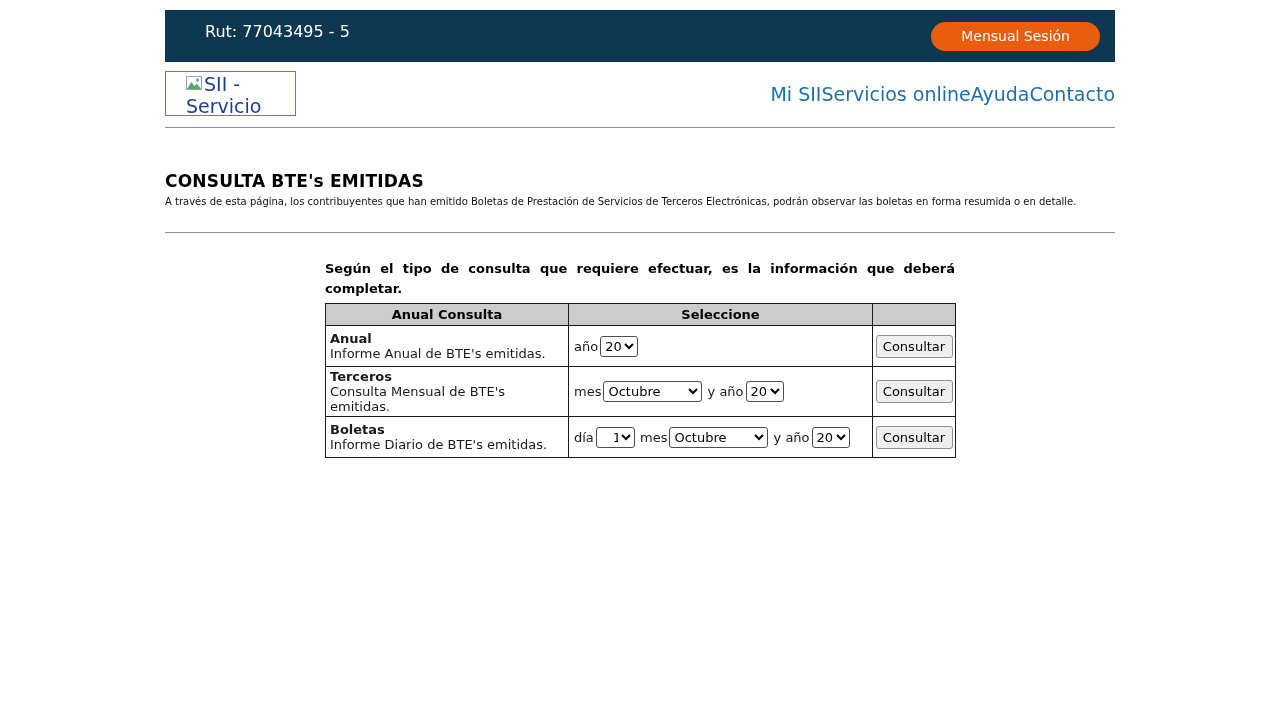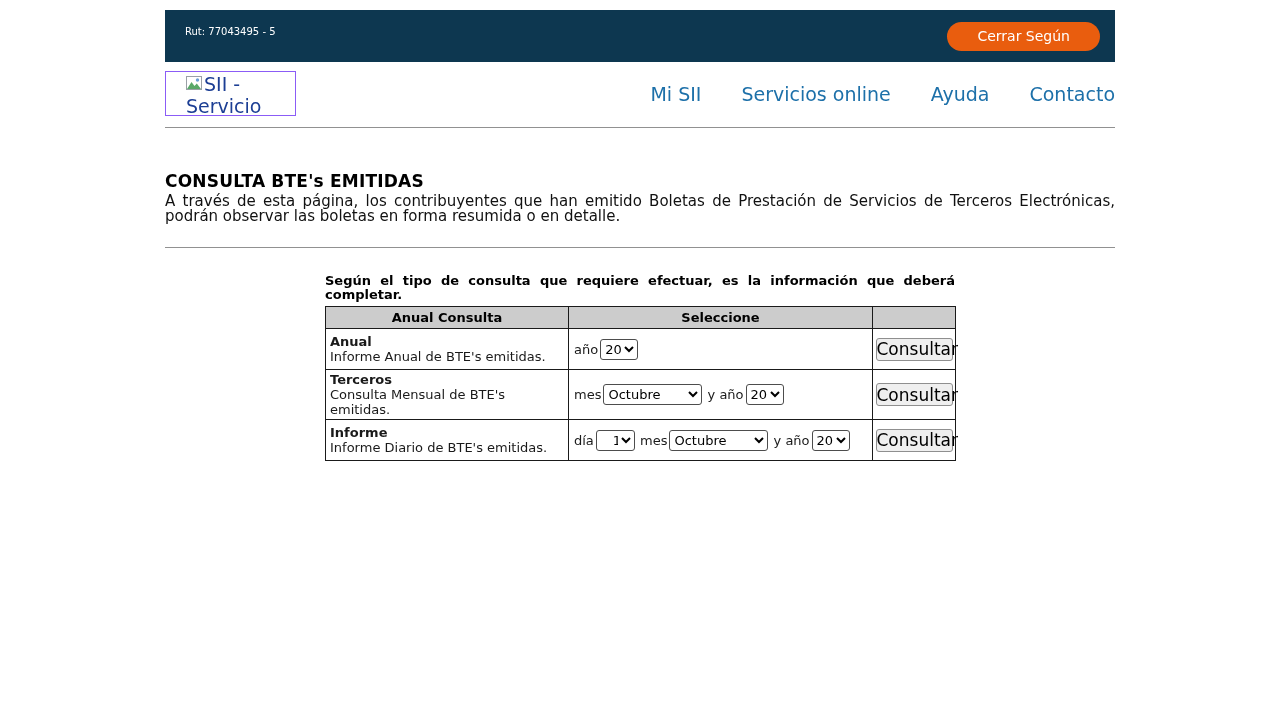--- a/index.html
+++ b/index.html
@@ -3,70 +3,70 @@
 <meta charset="utf-8">
 <style>
   * { margin: 0; padding: 0; box-sizing: border-box; }
   html, body { width: 1280px; height: 720px; background: #ffffff;
     font-family: "DejaVu Sans", "Liberation Sans", sans-serif; color: #1a1a1a; }
   .page { width: 950px; margin: 10px auto 0 auto; }
 
   
   .topbar { height: 52px; background: #0d3750; display: flex; align-items: center;
     justify-content: space-between; padding: 0 15px 0 20px; }
-  .rut { color: #ffffff; font-size: 10px; margin-top: -10px; }
+  .rut { color: #ffffff; font-size: 16px; margin-top: -10px; margin-left: 20px; }
   .logout { background: #e95d0e; color: #ffffff; border: none; border-radius: 15px;
     font-size: 14px; font-family: inherit; height: 29px; padding: 0 30px; cursor: pointer; }
 
   
   .header { display: flex; align-items: center; justify-content: space-between; margin-top: 9px; }
   .logo { display: block; width: 131px; height: 45px; border: 1px solid #8b5cf6;
     overflow: hidden; color: #1c3e94; font-size: 19px; line-height: 22px;
     text-decoration: none; padding: 1px 20px; cursor: pointer; }
   .logo .bimg { display: inline-block; vertical-align: baseline; margin-right: 1px; }
-  nav { display: flex; gap: 40px; align-items: center; padding-right: 0; }
+  nav { display: flex; align-items: center; padding-right: 0; }
   nav a { color: #1d70a9; font-size: 19px; text-decoration: none; cursor: pointer; }
 
   .hr { border-top: 1px solid #919191; height: 0; }
   .hr-header { margin-top: 11px; }
   .hr-content { margin-top: 23px; }
 
   
   h1 { font-size: 17px; font-weight: bold; color: #000; margin-top: 43px; letter-spacing: 0.2px; }
-  .desc { font-size: 15px; line-height: 15px; text-align: justify; margin-top: 3px; color: #111; }
+  .desc { font-size: 10px; line-height: 15px; text-align: justify; margin-top: 3px; color: #111; }
 
   .center-block { width: 630px; margin: 26px auto 0 auto; }
-  .instruction { font-size: 13px; font-weight: bold; line-height: 14px;
+  .instruction { font-size: 13px; font-weight: bold; line-height: 20px;
     text-align: justify; color: #000; margin-bottom: 4px; }
 
   table { width: 630px; border-collapse: collapse; table-layout: fixed; }
   th, td { border: 1px solid #1a1a1a; font-size: 13px; vertical-align: middle; }
   th { background: #cccccc; font-weight: bold; text-align: center; height: 22px; color: #000; }
   col.c1 { width: 243px; } col.c2 { width: 304px; } col.c3 { width: 83px; }
   td { height: 41px; }
   td.cell-tipo { padding: 2px 4px; line-height: 15px; }
   td.cell-tipo .tname { font-weight: bold; display: block; }
   td.cell-sel { padding: 2px 4px; white-space: nowrap; }
   td.cell-btn { text-align: center; }
   .fld-label { margin: 0 2px 0 1px; }
   select { font-family: inherit; font-size: 13px; height: 21px; background: #ffffff;
     border: 1px solid #4d4d4d; border-radius: 3px; color: #000; }
   .sel-dia { width: 39px; padding-left: 12px; } .sel-mes { width: 99px; } .sel-ano { width: 38px; }
-  .btn-consultar { font-family: inherit; font-size: 17px; color: #000;
+  .btn-consultar { font-family: inherit; font-size: 13px; color: #000;
     background: #efefef; border: 1px solid #8f8f8f; border-radius: 3px;
     height: 23px; width: 77px; cursor: pointer; }
 </style>
 </head>
 <body>
 
 <div class="page">
 
   <div class="topbar">
     <span class="rut">Rut: 77043495 - 5</span>
-    <button class="logout">Cerrar Según</button>
+    <button class="logout">Mensual Sesión</button>
   </div>
 
   <div class="header">
     <a class="logo"><span class="bimg"><svg width="17" height="15" viewBox="0 0 17 15">
             <rect x="0.5" y="0.5" width="15" height="13" fill="#ffffff" stroke="#9aa0a6"></rect>
             <path d="M1 13 L5.5 6 L8.5 10 L10.8 7.5 L15 13 Z" fill="#59a869"></path>
             <circle cx="11.5" cy="4" r="1.7" fill="#6a9fd8"></circle>
           </svg></span><span>SII - Servicio de</span></a>
     <nav>
       <a>Mi SII</a>
@@ -120,21 +120,21 @@
           <td class="cell-sel">
             <span class="fld-label">mes</span><select class="sel-mes"><option>Octubre</option></select>
             <span class="fld-label">y año</span><select class="sel-ano"><option>2025</option></select>
           </td>
           <td class="cell-btn">
             <button class="btn-consultar">Consultar</button>
           </td>
         </tr>
         <tr>
           <td class="cell-tipo">
-            <span class="tname">Informe</span>
+            <span class="tname">Boletas</span>
             <span>Informe Diario de BTE's emitidas.</span>
           </td>
           <td class="cell-sel">
             <span class="fld-label">día</span><select class="sel-dia"><option>15</option></select>
             <span class="fld-label">mes</span><select class="sel-mes"><option>Octubre</option></select>
             <span class="fld-label">y año</span><select class="sel-ano"><option>2025</option></select>
           </td>
           <td class="cell-btn">
             <button class="btn-consultar">Consultar</button>
           </td>

